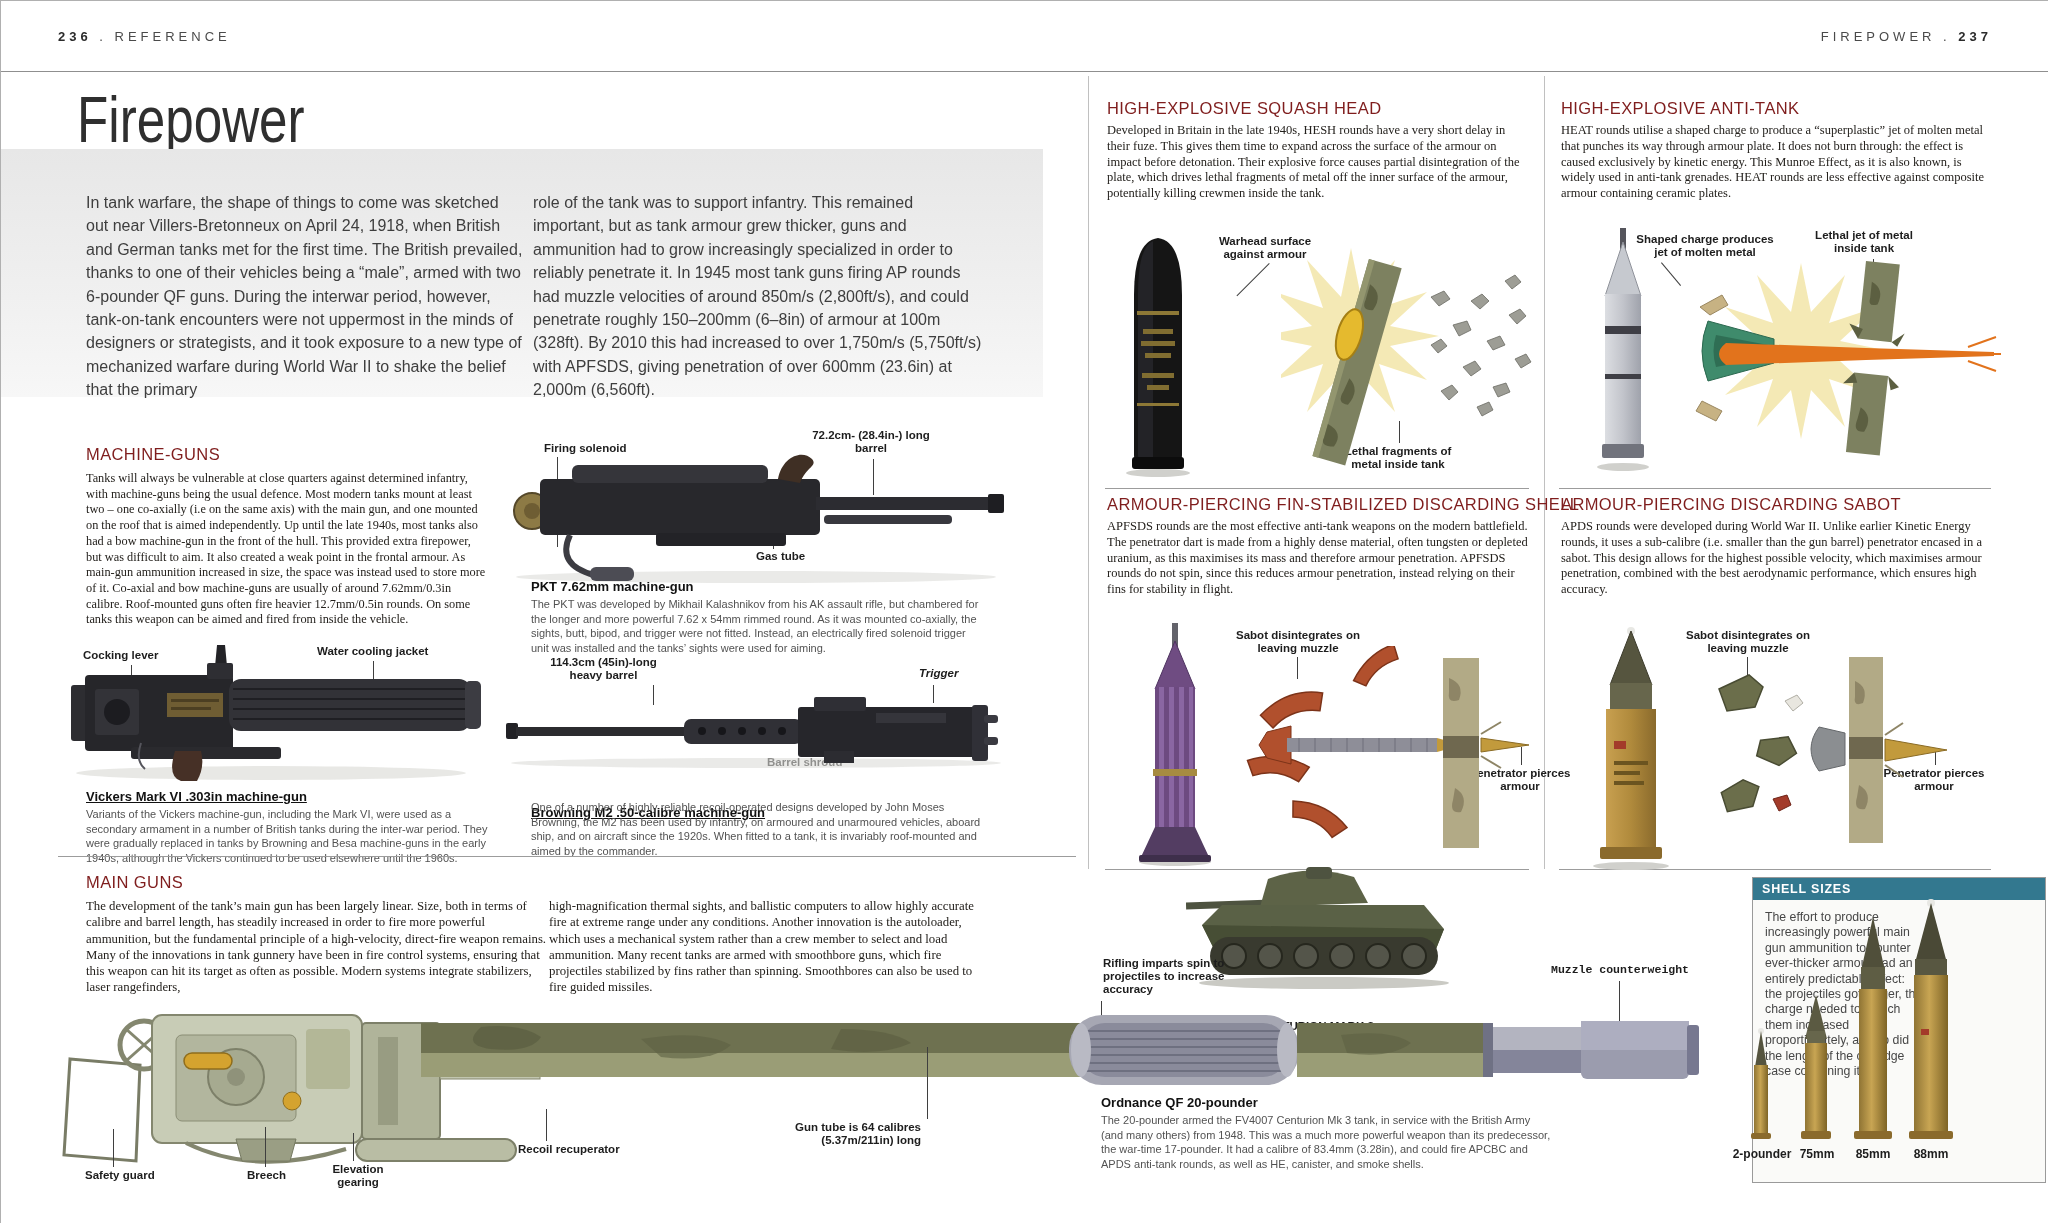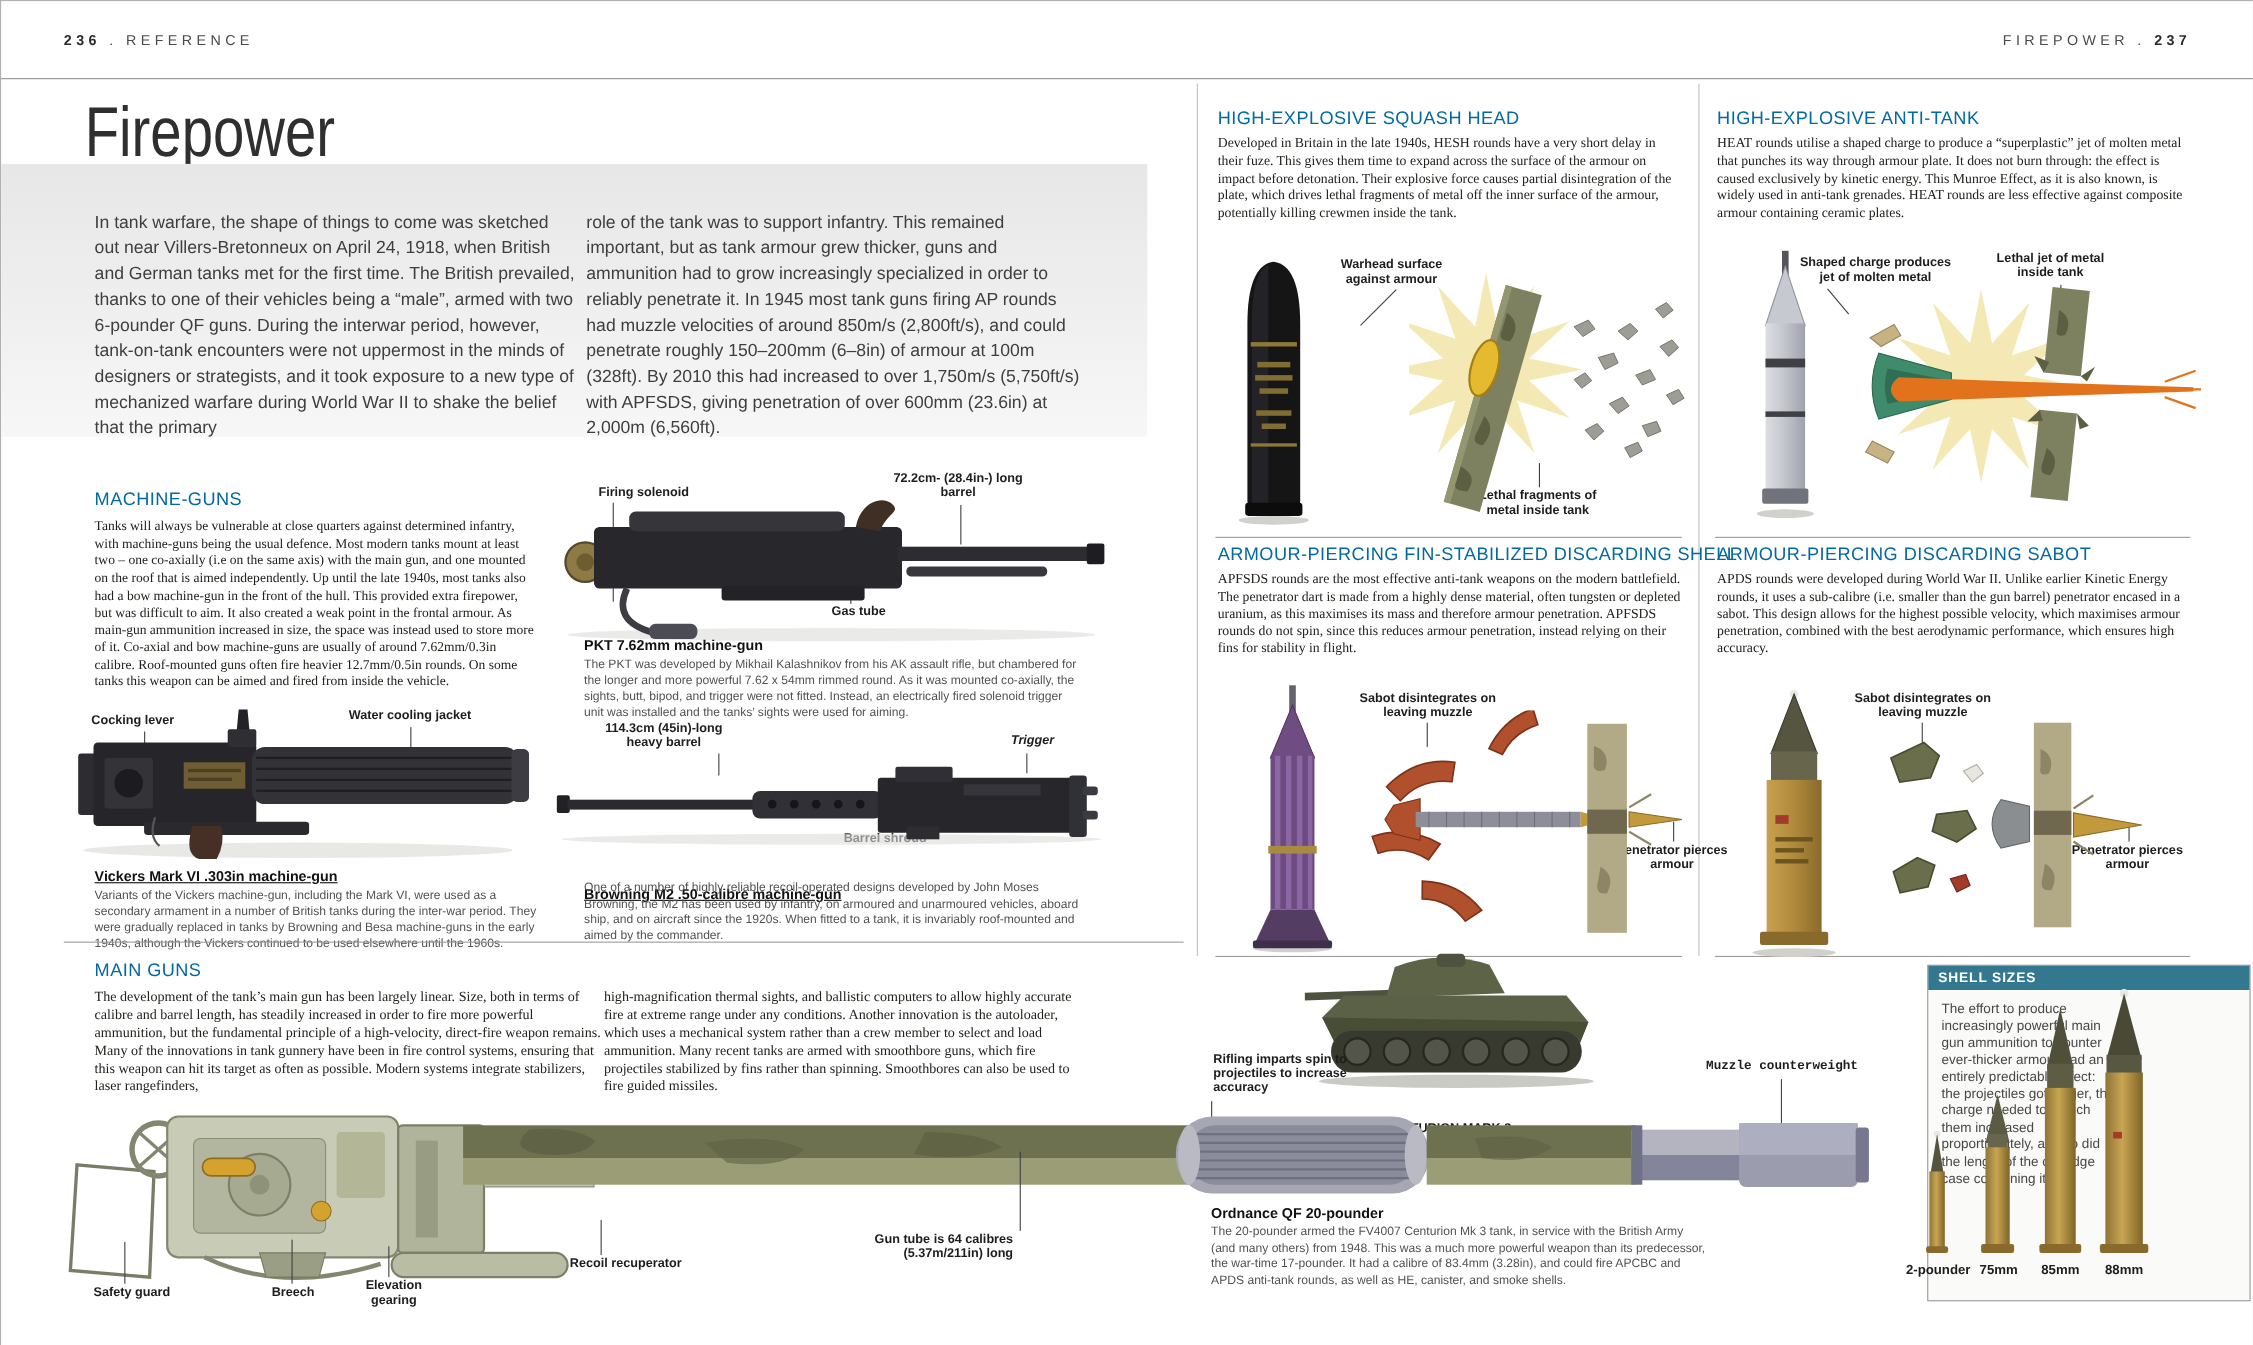--- a/index.html
+++ b/index.html
@@ -6,21 +6,21 @@
   #page{position:relative;width:2048px;height:1223px;background:#ffffff;border:1px solid #b0b0b0;
         font-family:"Liberation Sans",sans-serif;overflow:hidden;}
   .abs{position:absolute;}
   .folio{font-size:13px;font-weight:bold;letter-spacing:4px;color:#2b2b2b;white-space:nowrap;}
   .folio .lt{font-weight:normal;color:#4a4a4a;}
   .rule{background:#9c9c9c;}
   .vrule{background:#c0c0c0;}
   .page-title{font-size:64px;font-weight:300;color:#2f2f2f;transform:scaleX(.8);transform-origin:0 0;white-space:nowrap;}
   .introband{background:linear-gradient(180deg,#e7e7e7 0%,#f0f0f0 60%,#f7f7f7 100%);}
   .introtxt{font-size:16px;line-height:23.4px;color:#3e3e3e;}
-  .h-sec{font-size:16.5px;letter-spacing:.4px;color:#0369a1;white-space:nowrap;}
+  .h-sec{font-size:16.5px;letter-spacing:.4px;color:#7f1d1d;white-space:nowrap;}
   .serif{font-family:"Liberation Serif",serif;color:#24211d;}
   .mg-body{font-size:12.3px;line-height:15.7px;}
   .rp-body{font-size:12.5px;line-height:15.8px;}
   .cap-t{font-size:13px;font-weight:bold;color:#111;white-space:nowrap;}
   .cap-b{font-size:11px;line-height:14.6px;color:#525252;}
   .dlabel{font-size:11.5px;line-height:13.2px;font-weight:bold;color:#1d1d1d;}
   .ctr{text-align:center;}
   .rgt{text-align:right;}
   .leader{position:absolute;width:1px;background:#3f3f3f;}
   .ssbox{background:#fafaf8;border:1px solid #9a9a9a;}

